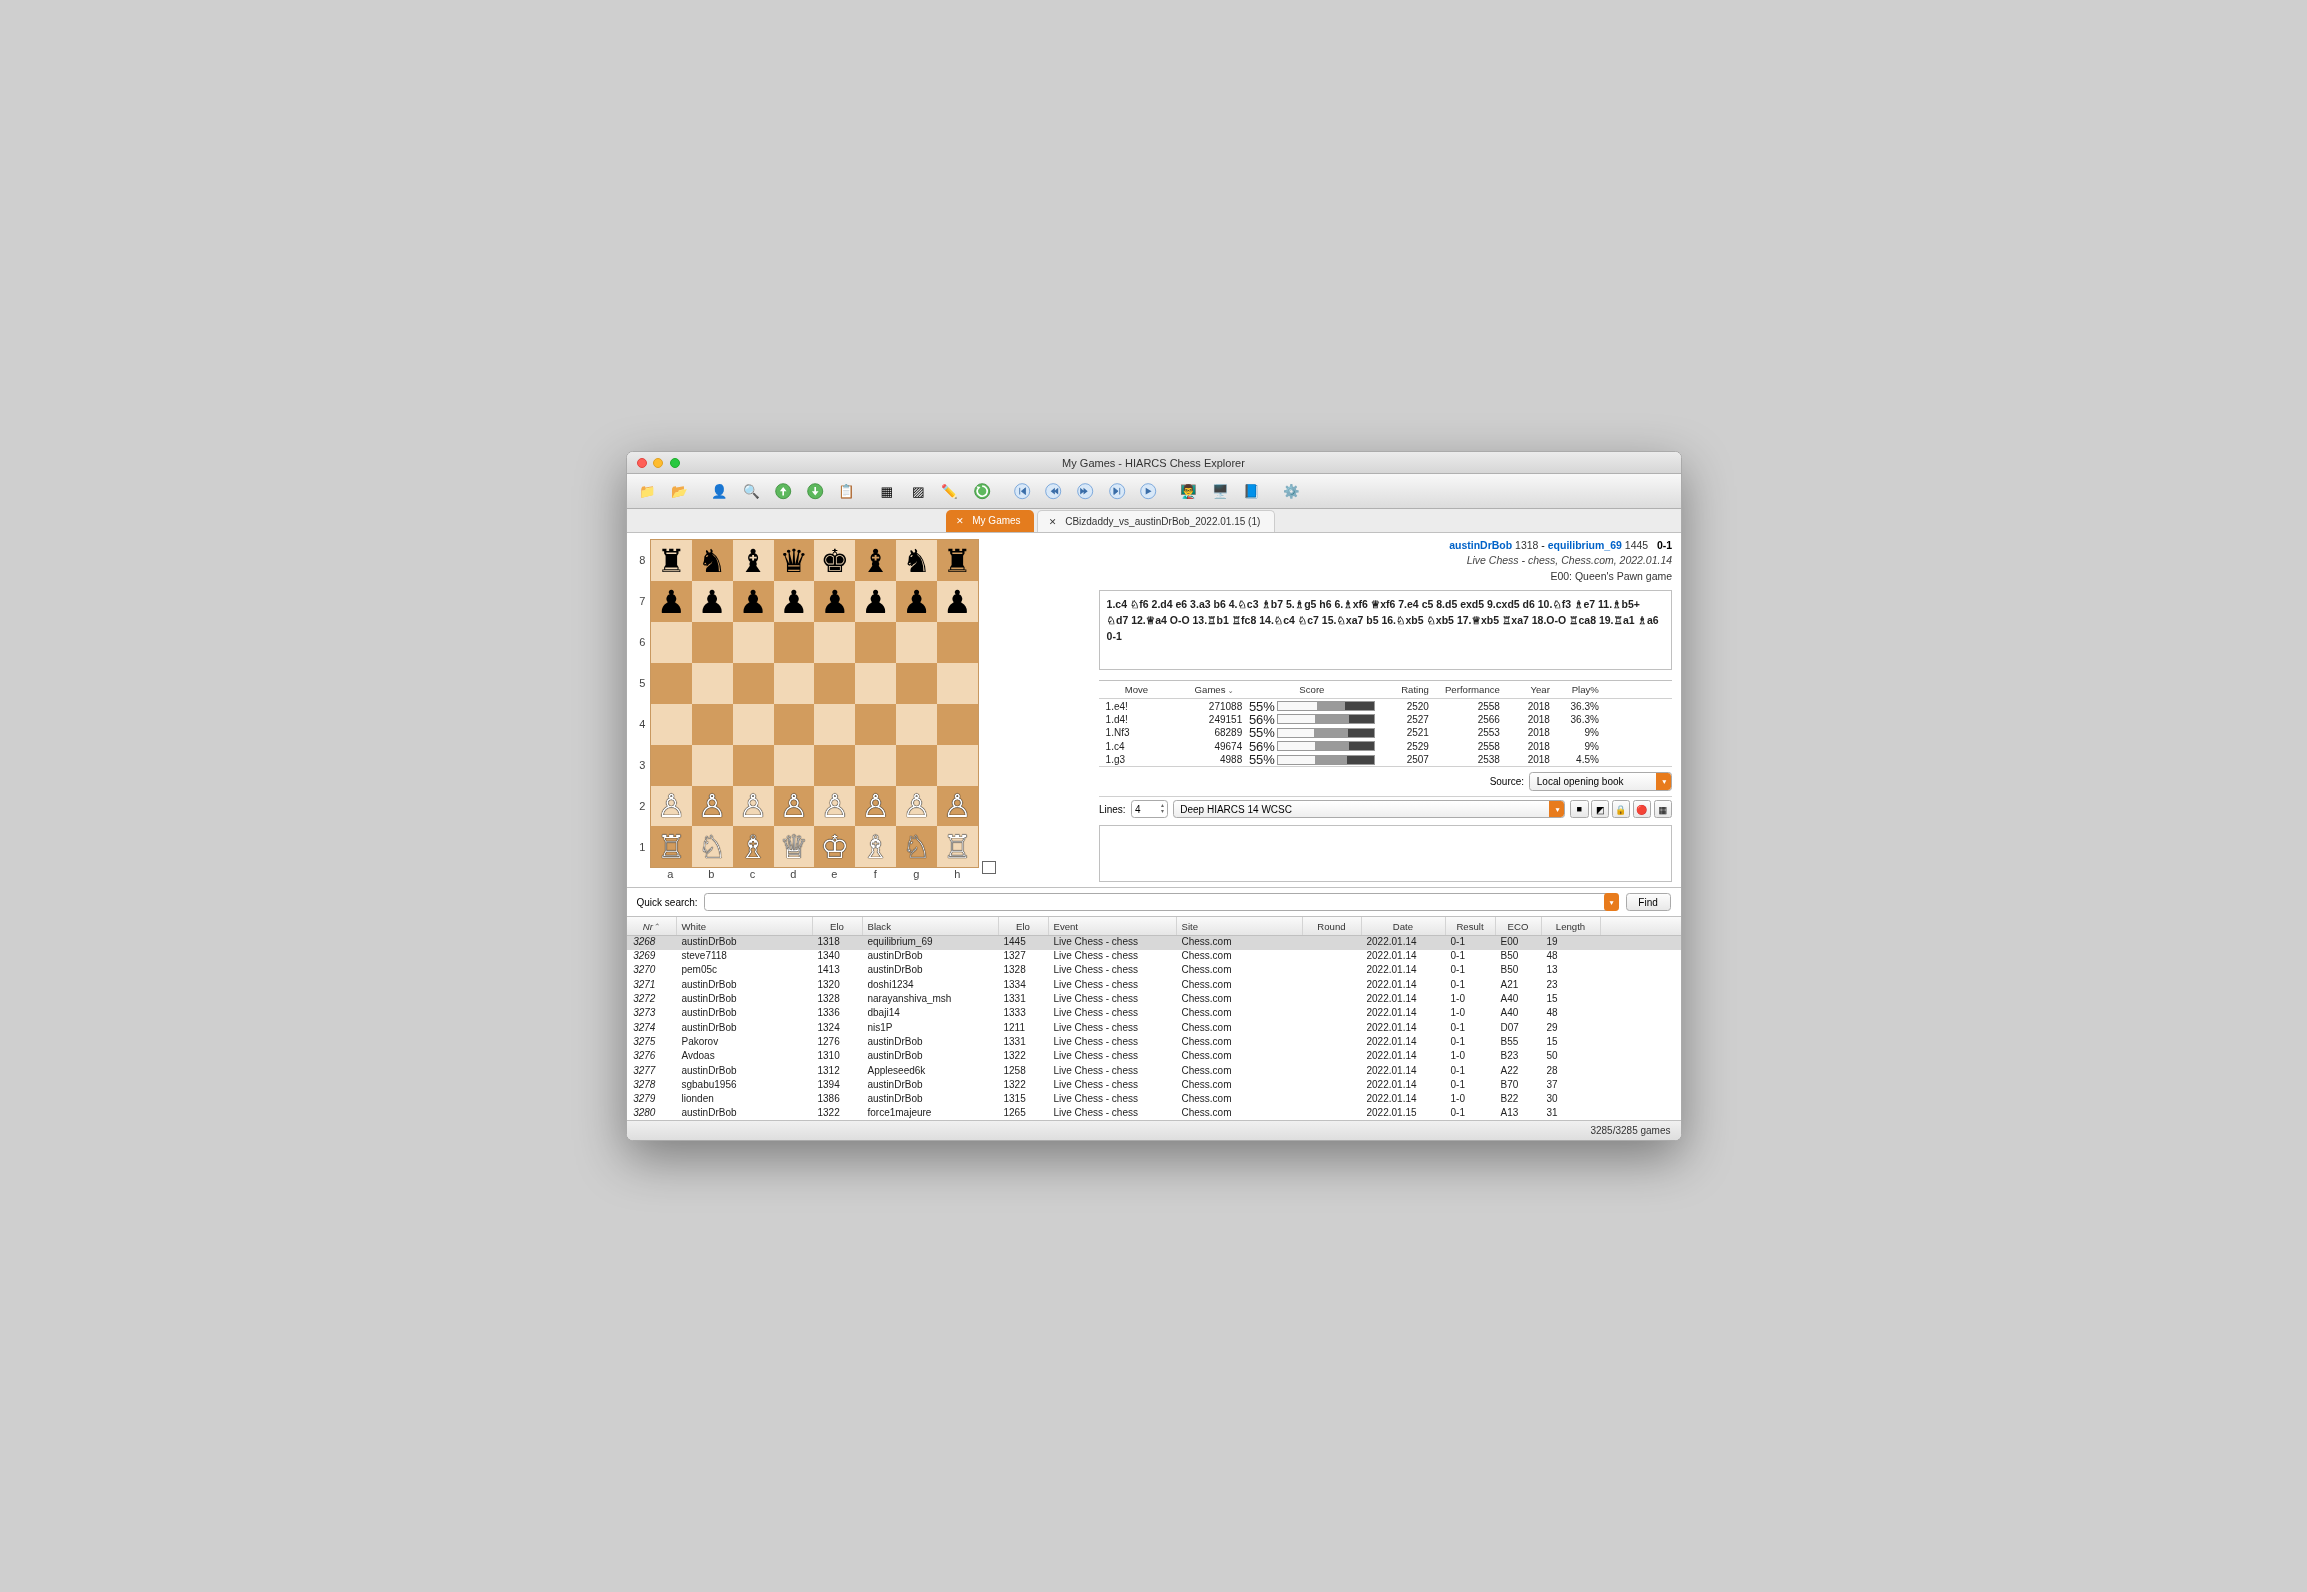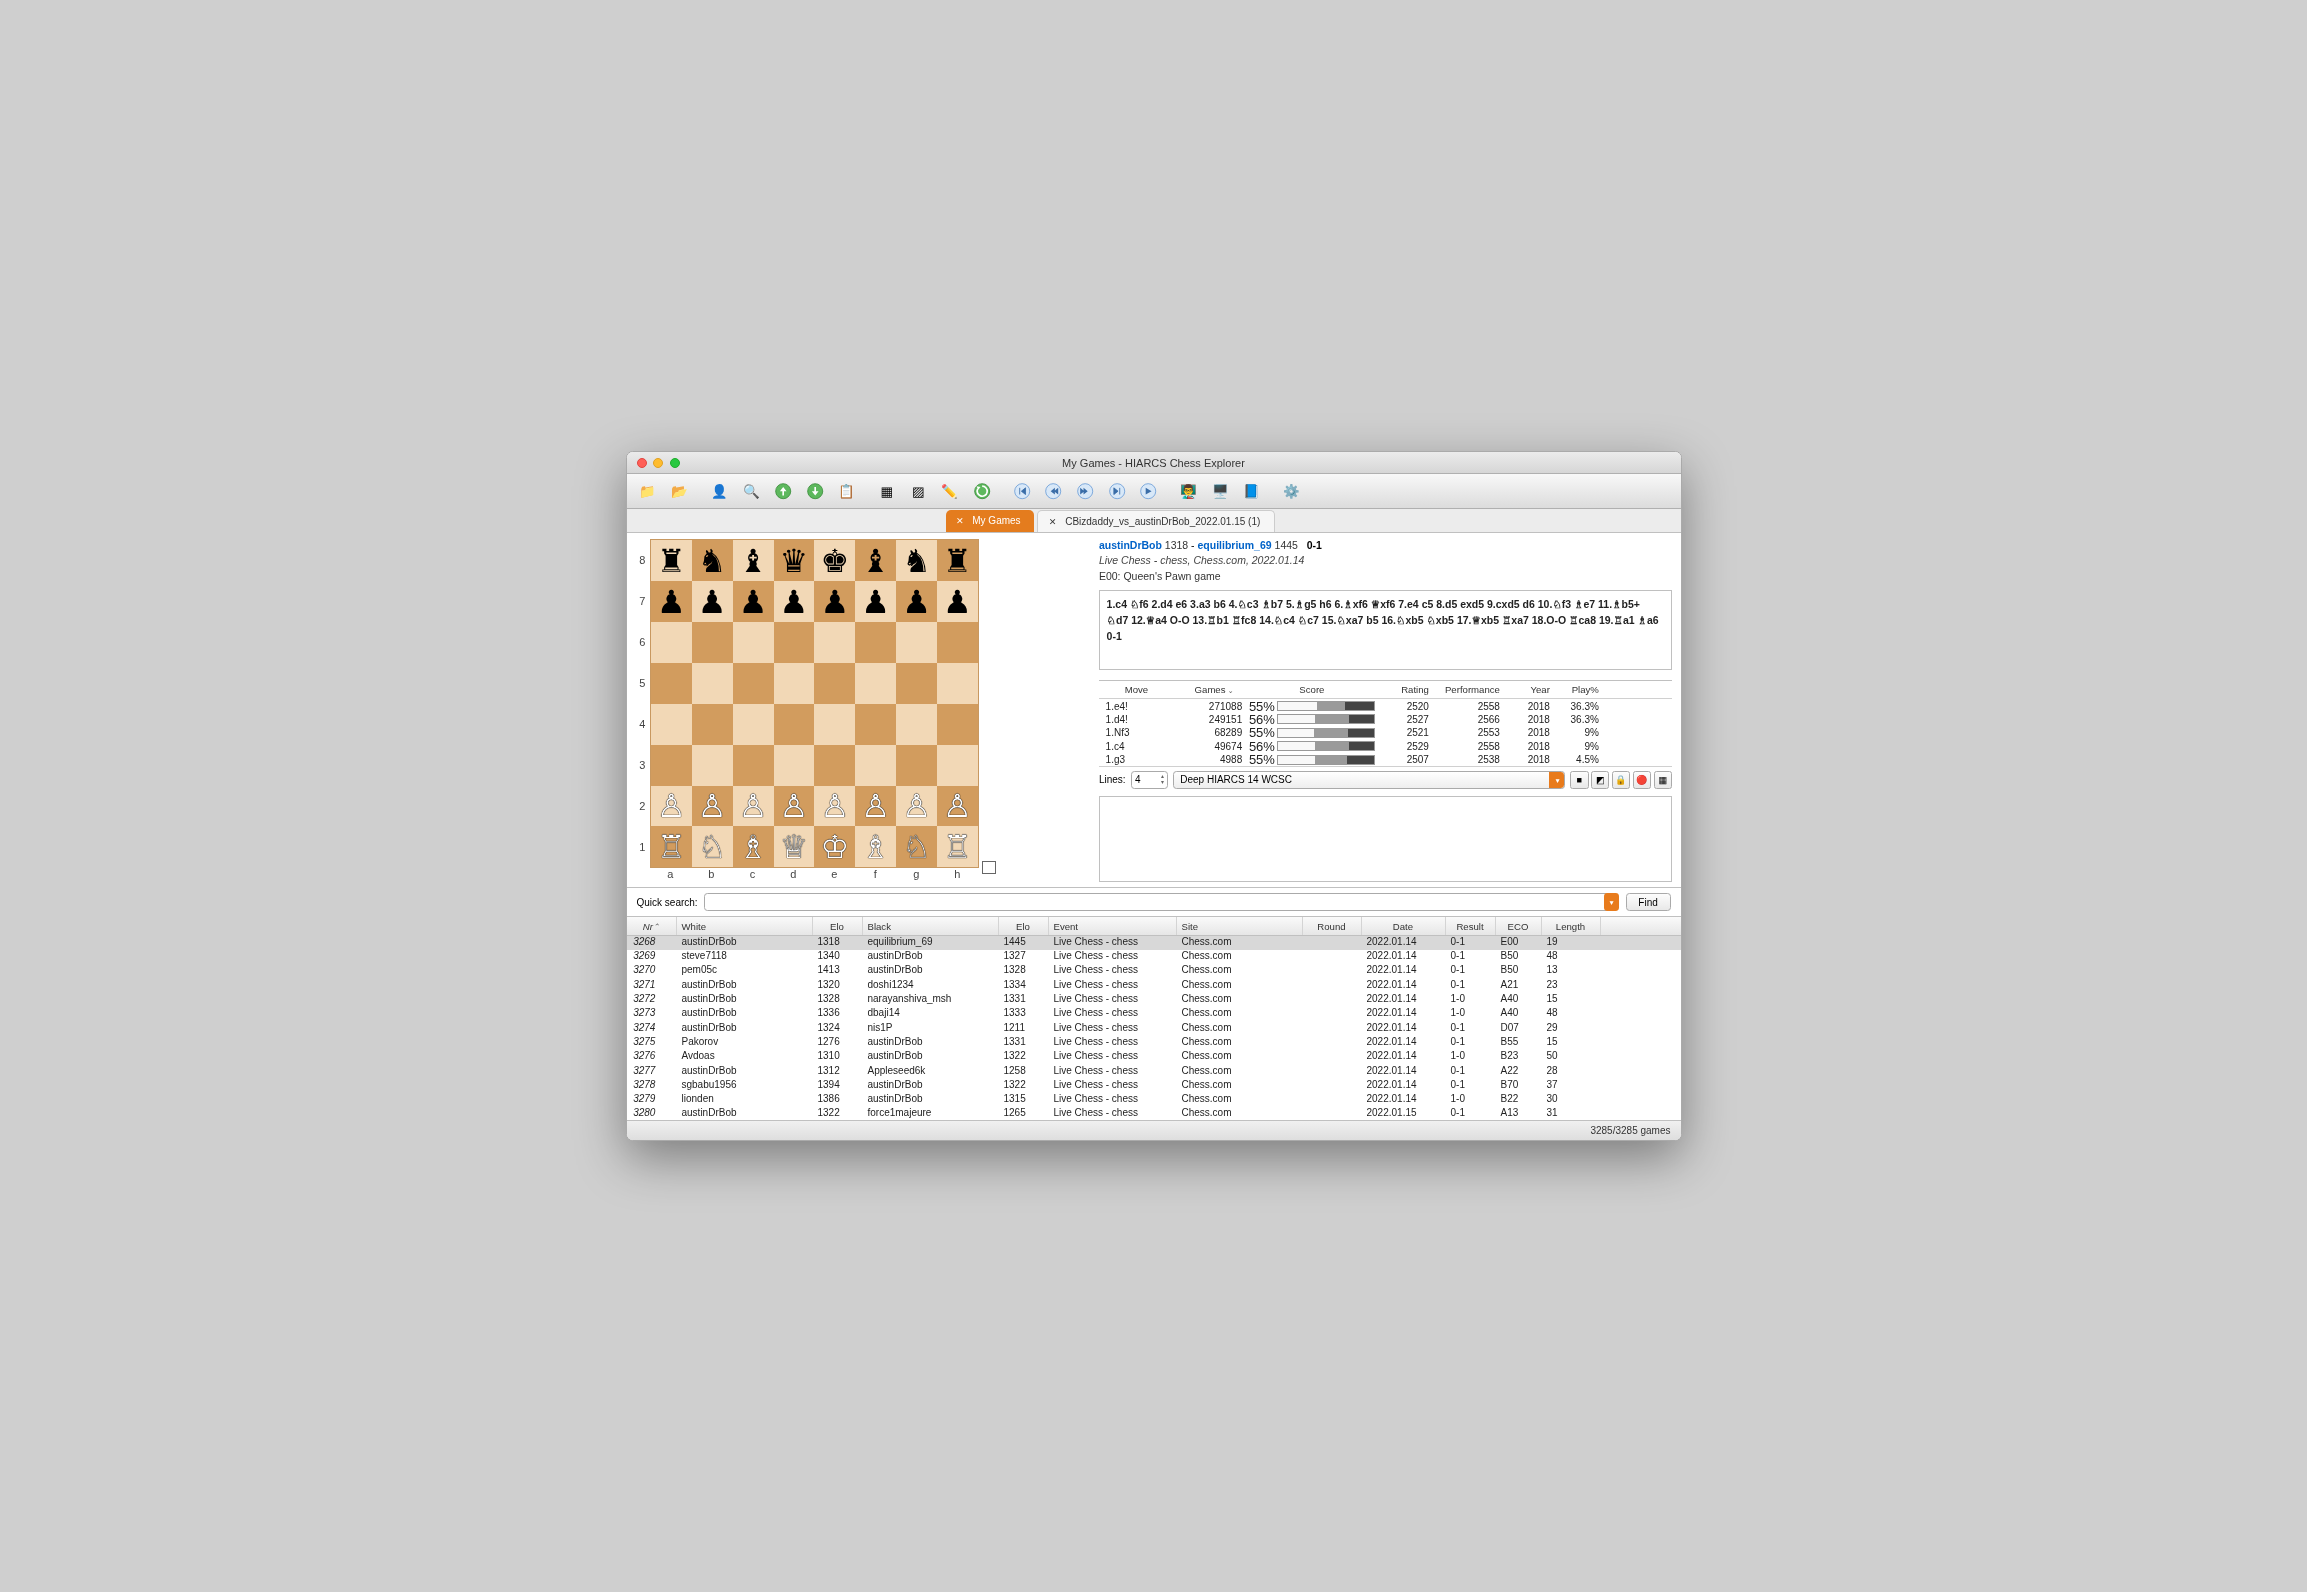--- a/index.html
+++ b/index.html
@@ -27,21 +27,21 @@
 .rank-label { width: 15px; height: 41px; display: flex; align-items: center; justify-content: center; font-size: 11px; color: #444; }
 .board { width: 329px; height: 329px; display: grid; grid-template-columns: repeat(8, 1fr); grid-template-rows: repeat(8, 1fr); border: 1.7px solid #c89860; }
 .sq { display: flex; align-items: center; justify-content: center; font-size: 32px; line-height: 1; font-family: "Arial Unicode MS", "Segoe UI Symbol", sans-serif; }
 .sq.light { background: #f2d8b6; }
 .sq.dark { background: #d29c5e; }
 .files { display: flex; margin-left: 15px; }
 .file-label { width: 41px; text-align: center; font-size: 11px; color: #444; }
 .board-side { width: 17px; display: flex; flex-direction: column-reverse; align-items: flex-start; margin-left: 3.4px; }
 .turn-box { width: 13.4px; height: 13.4px; border: 0.8px solid #666; background: #fff; margin-bottom: -5.9px; margin-top: 1.7px;}
 .right-panel { flex: 1; display: flex; flex-direction: column; padding: 5px 8.4px 5px 3.4px; min-width: 0; }
-.game-header { font-size: 10.5px; line-height: 1.5; margin-bottom: 5px; }
+.game-header { font-size: 10.5px; line-height: 1.5; margin-bottom: 5px; text-align: right; }
 .player-link { color: #0062c8; font-weight: bold; cursor: pointer; }
 .game-header .rating { color: #333; }
 .game-header .info-italic { font-style: italic; color: #444; }
 .game-header .eco-line { color: #333; }
 .moves-box { border: 0.8px solid #c0c0c0; padding: 5px 6.7px; font-size: 10.5px; line-height: 1.55; font-weight: bold; background: #fff; color: #222; min-height: 80px; }
 .opening-table { margin-top: 10px; border-top: 0.8px solid #c0c0c0; }
 .opening-header { display: flex; font-size: 9.6px; color: #333; height: 18.4px; align-items: center; border-bottom: 0.8px solid #d0d0d0; }
 .oh-move { width: 75px; text-align: center; }
 .oh-games { width: 75px; text-align: right; padding-right: 15px; }
 .oh-score { width: 126px; text-align: center; }
@@ -392,20 +392,27 @@
         <div class="score-bar-fill score-draw" style="left:38%;width:34%"></div>
         <div class="score-bar-fill score-black" style="left:72%;width:28%"></div>
       </div>
               </div>
     <div class="or-rating">2507</div>
     <div class="or-perf">2538</div>
     <div class="or-year">2018</div>
     <div class="or-play">4.5%</div>
             </div>
           </div>
+        <div class="source-row">
+          <span>Source:</span>
+          <div class="selectbox" style="width:143px;">
+            <span>Local opening book</span>
+            <span class="select-arrow">▼</span>
+          </div>
+        </div>
       </div>
 
       <div class="engine-row">
         <span>Lines:</span>
         <div class="stepper">
             <span>4</span>
           </div>
         <div class="selectbox engine-select">
           <span>Deep HIARCS 14 WCSC</span>
           <span class="select-arrow">▼</span>

